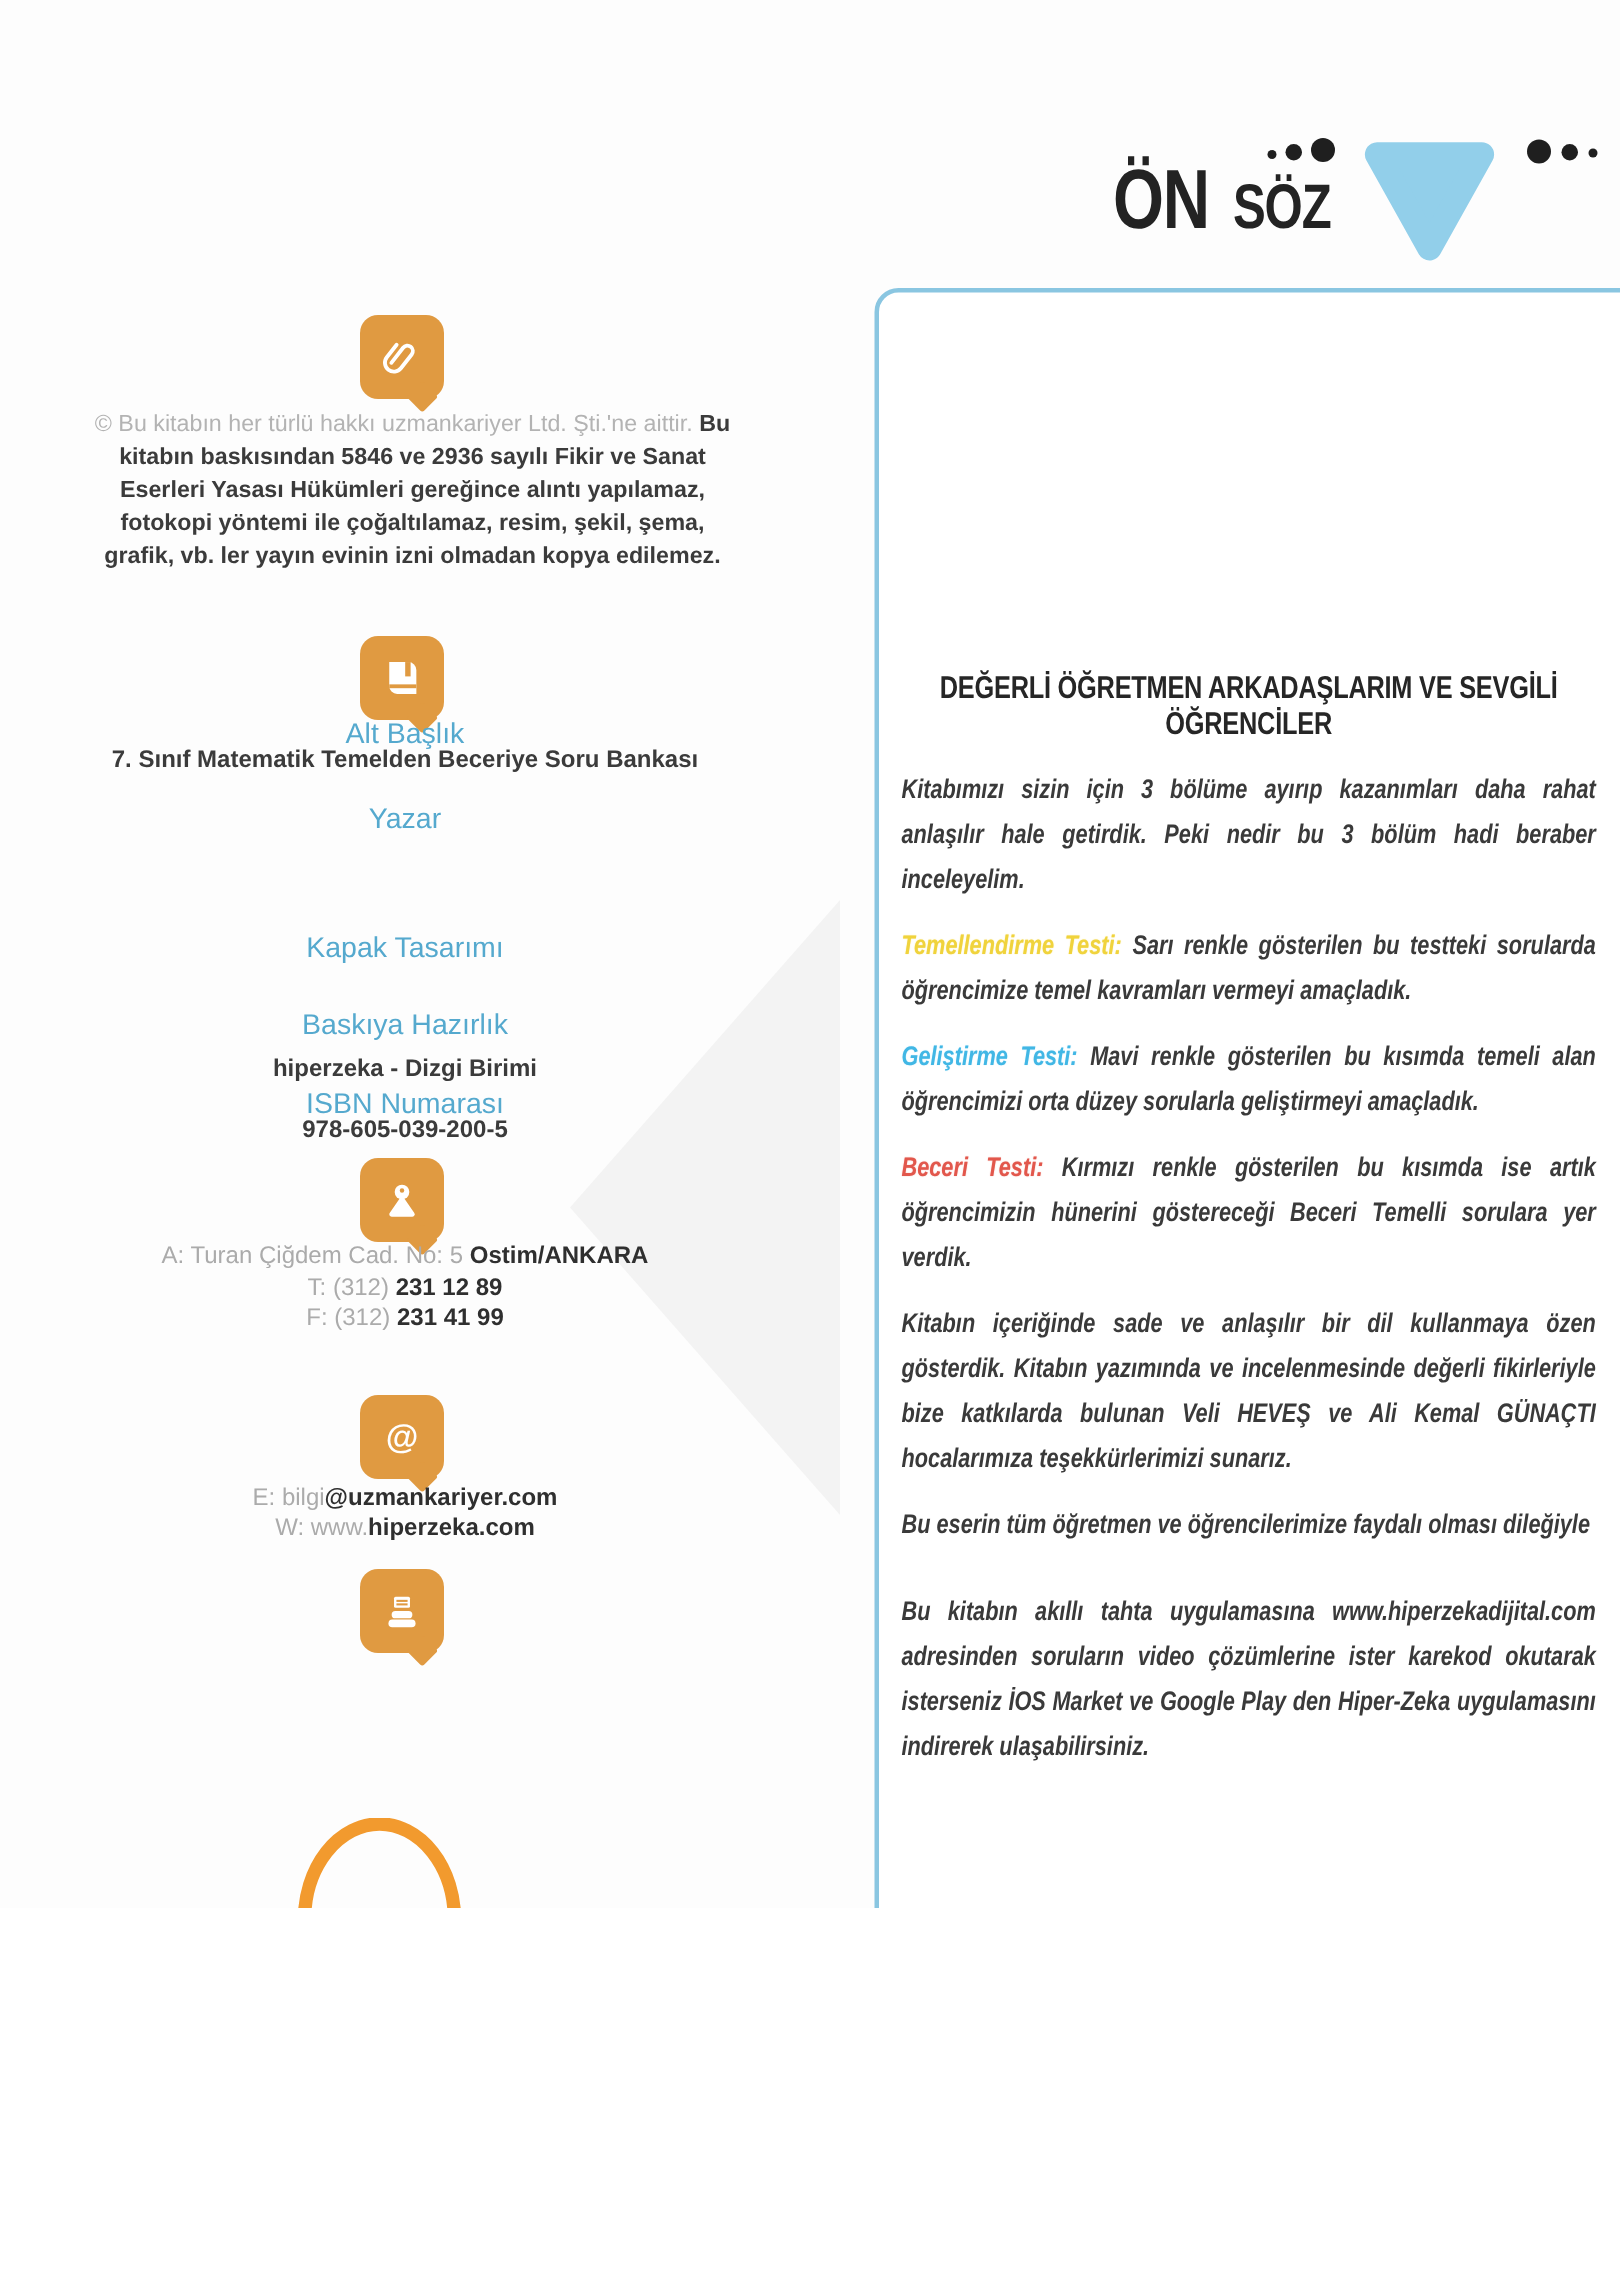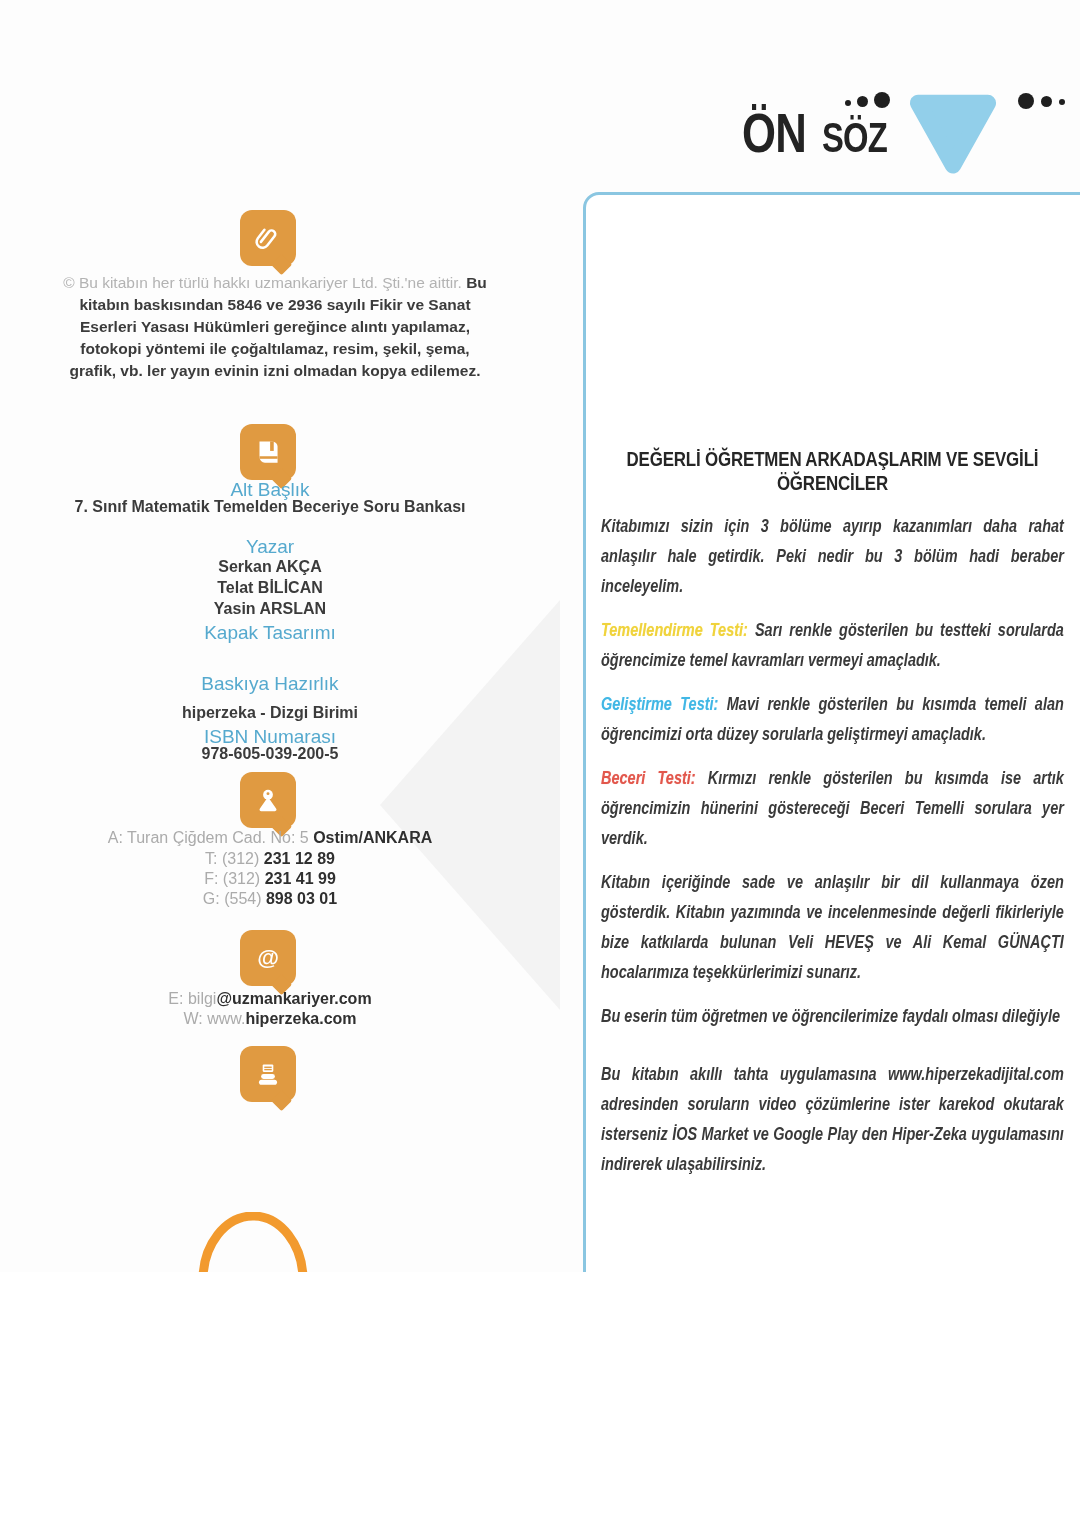--- a/index.html
+++ b/index.html
@@ -110,25 +110,20 @@
     <svg width="34" height="34" viewBox="0 0 32 32">
       <path d="M8 6 h12 a5 5 0 0 1 5 5 v15 h-12 a5 5 0 0 1 -5 -5 z" fill="#ffffff"></path>
       <rect x="18" y="6" width="3.4" height="9" fill="#E09A41"></rect>
       <rect x="8" y="20" width="17" height="2.4" fill="#E09A41"></rect>
     </svg>
   </div>
   <div class="lc blue-label" style="top:479px;">Alt Başlık</div>
   <div class="lc bold-val" style="top:498px;">7. Sınıf Matematik Temelden Beceriye Soru Bankası</div>
 
   <div class="lc blue-label" style="top:536px;">Yazar</div>
-  <div class="lc bold-val authors" style="top:556px;">
-    <div>Serkan AKÇA</div>
-    <div>Telat BİLİCAN</div>
-    <div>Yasin ARSLAN</div>
-  </div>
 
   <div class="lc blue-label" style="top:622px;">Kapak Tasarımı</div>
 
   <div class="lc blue-label" style="top:673px;">Baskıya Hazırlık</div>
   <div class="lc bold-val" style="top:704px;">hiperzeka -  Dizgi Birimi</div>
 
   <div class="lc blue-label" style="top:726px;">ISBN Numarası</div>
   <div class="lc bold-val" style="top:745px;">978-605-039-200-5</div>
 
   <div class="bubble" style="left:240px;top:772px;">
@@ -139,23 +134,20 @@
     </svg>
   </div>
   <div class="lc contact-line" style="top:828px;">
     <span class="gray-pre">A: Turan Çiğdem Cad. No: 5 </span><span>Ostim/ANKARA</span>
   </div>
   <div class="lc contact-line" style="top:849px;">
     <span class="gray-pre">T: (312) </span><span>231 12 89</span>
   </div>
   <div class="lc contact-line" style="top:869px;">
     <span class="gray-pre">F: (312) </span><span>231 41 99</span>
-  </div>
-  <div class="lc contact-line" style="top:889px;">
-    <span class="gray-pre">G: (554) </span><span>898 03 01</span>
   </div>
 
   <div class="bubble" style="left:240px;top:930px;">
     <svg width="34" height="34" viewBox="0 0 32 32">
       <text x="16" y="23" text-anchor="middle" font-family="Liberation Sans, sans-serif" font-size="21" font-weight="bold" fill="#ffffff">@</text>
     </svg>
   </div>
   <div class="lc contact-line" style="top:989px;">
     <span class="gray-pre">E: bilgi</span><span>@uzmankariyer.com</span>
   </div>

